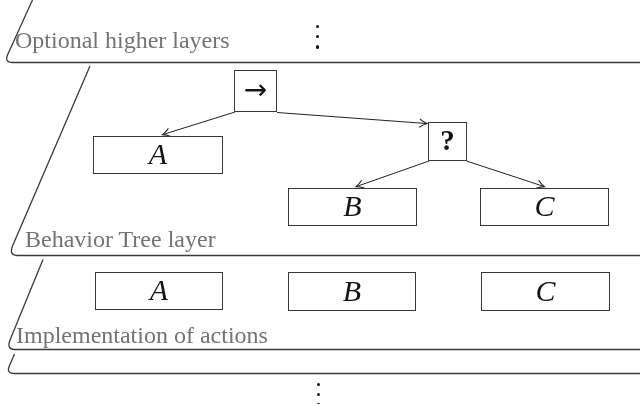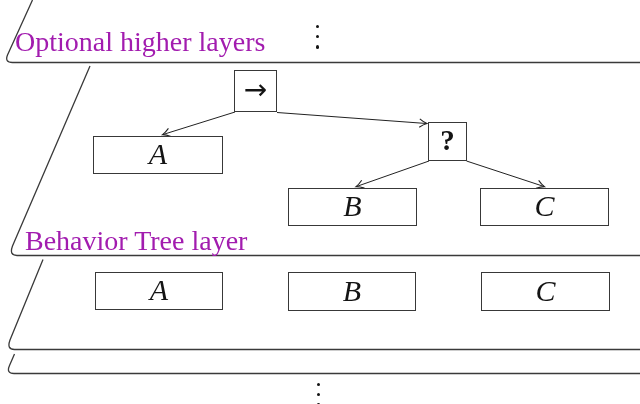--- a/index.html
+++ b/index.html
@@ -13,24 +13,24 @@
     color: #141414;
   }
   #figure svg.lines {
     position: absolute;
     inset: 0;
     width: 640px;
     height: 404px;
   }
   .layer-label {
     position: absolute;
-    font-size: 28px;
+    font-size: 24px;
     line-height: 1;
     white-space: nowrap;
-    color: #a21caf;
+    color: #737373;
     font-family: Liberation Serif, serif;
   }
   .node-box {
     position: absolute;
     box-sizing: border-box;
     border: 1.3px solid #383838;
     background: #ffffff;
     display: flex;
     align-items: center;
     justify-content: center;
@@ -85,20 +85,21 @@
     <path d="M 14.5 354 L 9.5 365.5 Q 6 373.5 14 373.5 L 640 373.5" fill="none" stroke="#3a3a3a" stroke-width="1.3"></path>
 
     <line x1="235" y1="112" x2="163" y2="134.5" stroke="#222222" stroke-width="1" marker-end="url(#arrow)"></line>
     <line x1="277" y1="112.5" x2="426.5" y2="123.5" stroke="#222222" stroke-width="1" marker-end="url(#arrow)"></line>
     <line x1="429" y1="161" x2="356.5" y2="186.5" stroke="#222222" stroke-width="1" marker-end="url(#arrow)"></line>
     <line x1="466.5" y1="161" x2="544" y2="186.5" stroke="#222222" stroke-width="1" marker-end="url(#arrow)"></line>
   </svg>
 
   <div class="layer-label" style="left:15px; top:28px;">Optional higher layers</div>
   <div class="layer-label" style="left:25px; top:227px;">Behavior Tree layer</div>
+  <div class="layer-label" style="left:16px; top:323px;">Implementation of actions</div>
 
   <div class="node-box" style="left:234px; top:70px; width:43px; height:42px;">
     <span class="seq-symbol">→</span>
   </div>
   <div class="node-box" style="left:428px; top:122px; width:39px; height:39px;">
     <span class="fb-symbol">?</span>
   </div>
   <div class="node-box" style="left:93px; top:136px; width:130px; height:38px;">
     <span class="action-label">A</span>
   </div>

